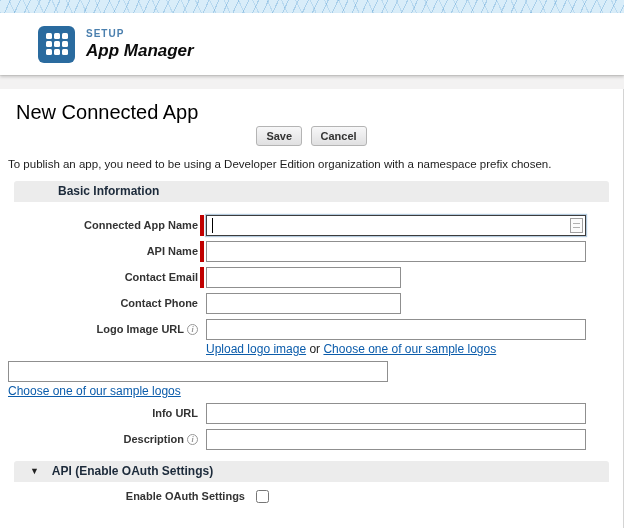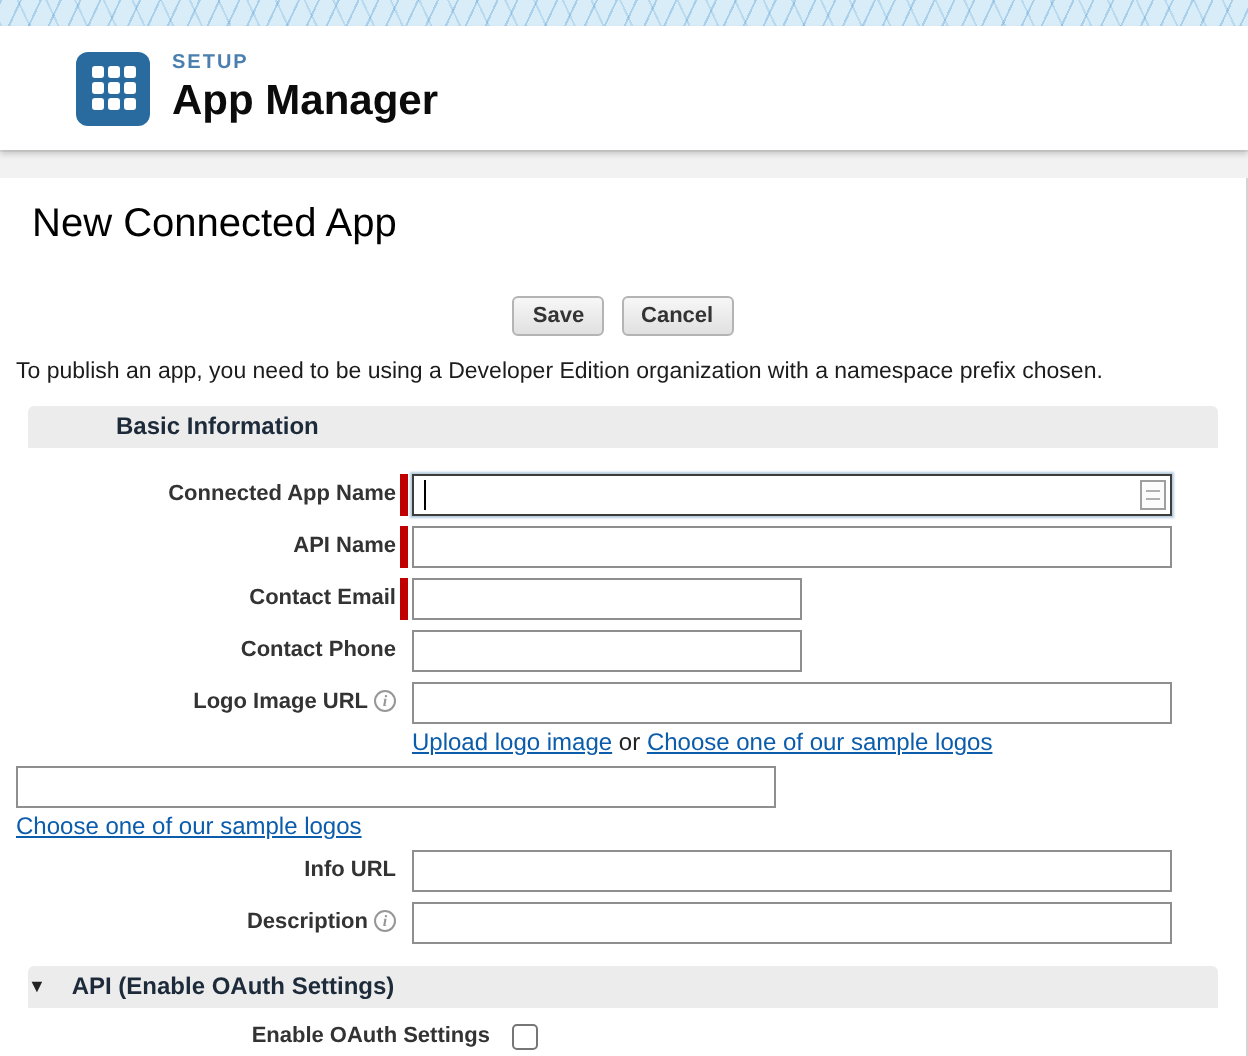--- a/index.html
+++ b/index.html
@@ -25,44 +25,44 @@
     position:relative;
   }
   .app-icon {
     width:37px; height:37px; border-radius:6px;
     background:#2a6b9f; display:flex; align-items:center; justify-content:center;
     margin-right:11px; flex:0 0 auto;
   }
   .app-icon .grid { display:grid; grid-template-columns:repeat(3,6px); grid-auto-rows:6px; gap:2px; }
   .app-icon .cell { background:#fff; border-radius:1.5px; }
   .setup-label { font-size:10px; font-weight:600; letter-spacing:1px; color:#4a7fae; }
-  .app-title { font-size:21px; font-weight:700; color:#0b0b0b; margin-top:2px; }
+  .app-title { font-size:17px; font-weight:700; color:#0b0b0b; margin-top:2px;font-style:italic; }
   .gray-gap { height:14px; background:#f3f2f2; border-top:1px solid #e4e3e2; }
   
   .content {
     background:#fff; height:439px; padding-top:8px;
     border-right:1px solid #d4d4d4; position:relative;
   }
   .page-title { font-size:20px; font-weight:400; color:#000; margin:4px 16px 0 16px; }
-  .btn-row { text-align:center; margin-top:24px; }
+  .btn-row { text-align:center; margin-top:2px; }
   .sf-btn {
     font-family:"Liberation Sans", sans-serif; font-size:11px; font-weight:700; color:#333;
     background:linear-gradient(#f7f7f8,#e0e0e1);
     border:1px solid #b4b4b4; border-radius:3px;
     padding:3px 9px; margin:0 2px; cursor:pointer;
   }
   .notice { font-size:11.5px; color:#1c1c1c; margin:12px 0 0 8px; }
   
   .section-bar {
     margin:11px 14px 0 14px; background:#ececec;
     height:21px; line-height:21px; border-radius:3px 3px 0 0;
     font-size:12px; font-weight:700; color:#1c2a3a;
     padding-left:44px;
   }
-  .section-bar.collapsible { padding-left:0; cursor:pointer; }
+  .section-bar.collapsible { padding-left:16px; cursor:pointer; }
   .twisty { font-size:9px; color:#222; margin-right:10px; display:inline-block; vertical-align:1px; }
   
   .form { margin-top:13px; }
   .form-row { display:flex; align-items:flex-start; margin-bottom:5px; }
   .label {
     flex:0 0 198px; text-align:right;
     font-size:11px; font-weight:700; color:#333;
     padding-top:4px;
   }
   .info {

